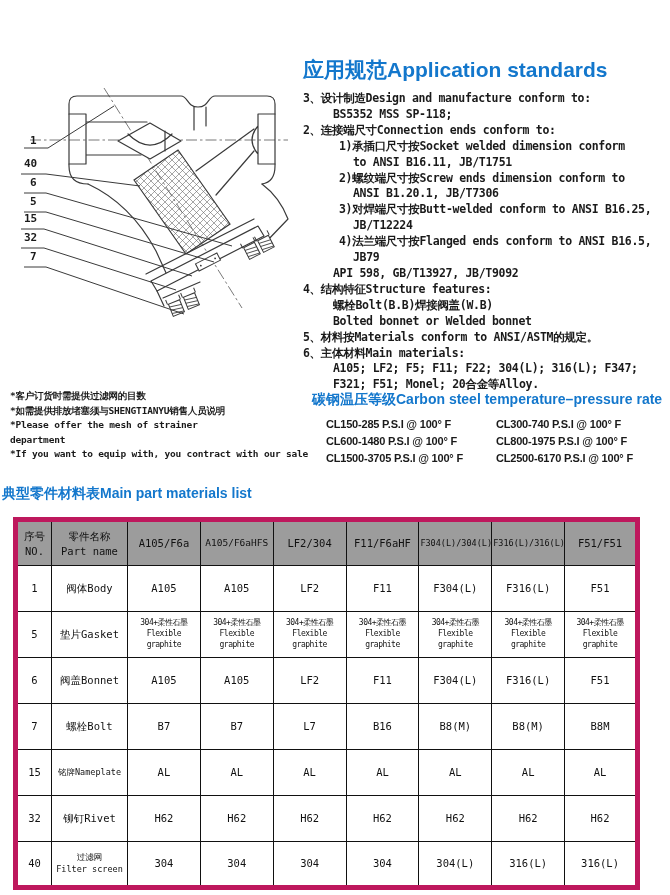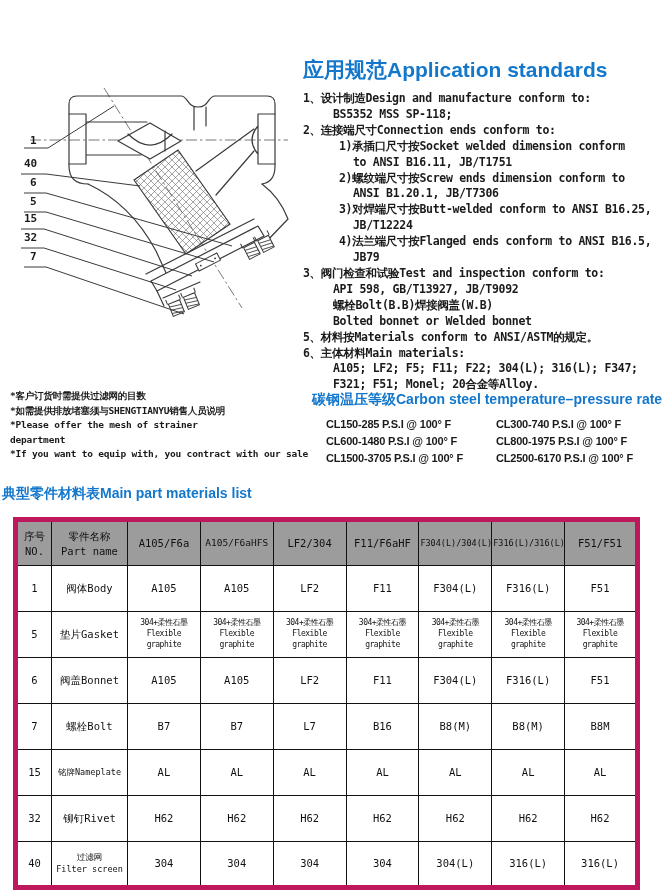--- a/index.html
+++ b/index.html
@@ -120,21 +120,21 @@
     <g>
       <text class="co" x="12" y="184">7</text>
       <polyline class="ld" points="6,191 28,191 166,238"></polyline>
     </g>
   </svg>
 
   <div class="app">
     <h2 class="sec-title">应用规范Application standards</h2>
     <div>
 
-        <div class="aline ind0">1、设计制造Design and manufacture conform to:</div>
+        <div class="aline ind0">3、设计制造Design and manufacture conform to:</div>
 
         <div class="aline ind1">BS5352 MSS SP-118;</div>
 
         <div class="aline ind0">2、连接端尺寸Connection ends conform to:</div>
 
         <div class="aline ind2">1)承插口尺寸按Socket welded dimension conform</div>
 
         <div class="aline ind3">to ANSI B16.11, JB/T1751</div>
 
         <div class="aline ind2">2)螺纹端尺寸按Screw ends dimension conform to</div>
@@ -142,24 +142,24 @@
         <div class="aline ind3">ANSI B1.20.1, JB/T7306</div>
 
         <div class="aline ind2">3)对焊端尺寸按Butt-welded conform to ANSI B16.25,</div>
 
         <div class="aline ind3">JB/T12224</div>
 
         <div class="aline ind2">4)法兰端尺寸按Flanged ends conform to ANSI B16.5,</div>
 
         <div class="aline ind3">JB79</div>
 
-        <div class="aline ind0">3、阀门检查和试验Test and inspection conform to:</div>
 
         <div class="aline ind1">API 598, GB/T13927, JB/T9092</div>
 
+        <div class="aline ind0">4、结构特征Structure features:</div>
 
         <div class="aline ind1">螺栓Bolt(B.B)焊接阀盖(W.B)</div>
 
         <div class="aline ind1">Bolted bonnet or Welded bonnet</div>
 
         <div class="aline ind0">5、材料按Materials conform to ANSI/ASTM的规定。</div>
 
         <div class="aline ind0">6、主体材料Main materials:</div>
 
         <div class="aline ind1">A105; LF2; F5; F11; F22; 304(L); 316(L); F347;</div>

